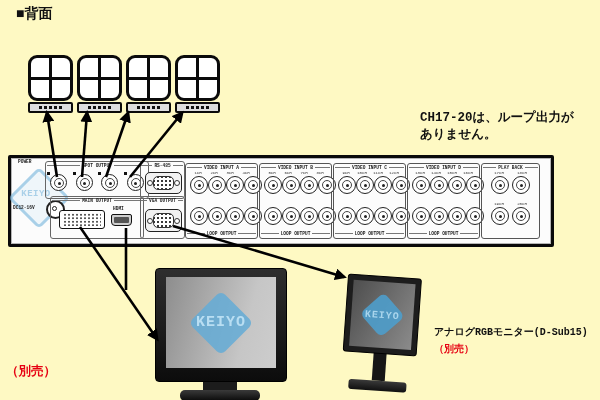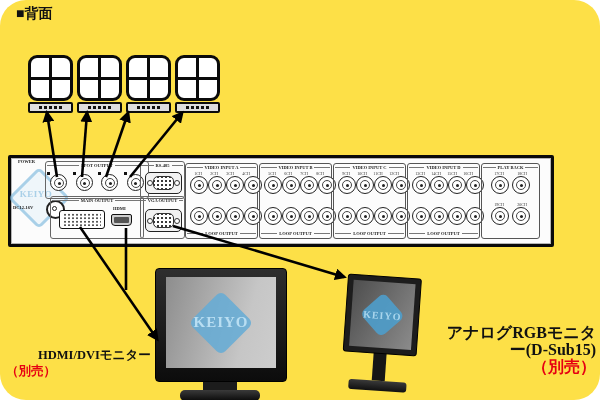--- a/index.html
+++ b/index.html
@@ -1,17 +1,17 @@
 <!DOCTYPE html>
 <html><head>
 <meta charset="utf-8">
 <style>
   html,body{margin:0;padding:0;background:#fff;}
-  #stage{position:relative;width:600px;height:400px;background:#fde047;overflow:hidden;
-         font-family:Liberation Serif, serif;color:#111;border-radius:26px;}
+  #stage{position:relative;width:600px;height:400px;background:#fef9c3;overflow:hidden;
+         font-family:Liberation Mono, monospace;color:#111;}
   .abs{position:absolute;}
 
   
   #title{left:16px;top:5px;font-size:14px;font-weight:700;}
   #spot-label{left:20px;top:29px;font-size:12.5px;font-weight:600;}
   #note{left:420px;top:110px;font-size:12.5px;font-weight:600;line-height:17px;z-index:4;}
 
   
   .spotmon{position:absolute;top:55px;width:45px;z-index:2;}
   .crt{height:40px;border:3px solid #0b0b0b;border-radius:9px;background:#fff;position:relative;}
@@ -92,21 +92,21 @@
   #mon1 .logo{width:60px;height:60px;}
   #mon1 .dia{width:46px;height:46px;background:#64acd6;opacity:.85;}
   #mon1 .txt{font-size:15px;color:#b9def2;}
   #mon2 .logo{width:42px;height:42px;}
   #mon2 .dia{width:32px;height:32px;background:#4e9dcb;opacity:.9;}
   #mon2 .txt{font-size:10px;color:#a9d5ec;}
 
   
   #lbl-hdmi{left:38px;top:347px;font-size:12.5px;font-weight:600;z-index:4;}
   #lbl-hdmi-note{left:6px;top:363px;font-size:12.5px;font-weight:700;z-index:4;}
-  #lbl-rgb{left:434px;top:324px;width:162px;text-align:right;font-size:16px;font-weight:600;line-height:17px;z-index:4;}
+  #lbl-rgb{left:434px;top:324px;width:162px;text-align:left;font-size:10px;font-weight:600;line-height:17px;z-index:4;}
   .red{color:#e60012;}
 
   
   #overlay{position:absolute;left:0;top:0;z-index:3;pointer-events:none;}
 </style>
 </head>
 <body>
 
 <div id="stage">
 
@@ -146,20 +146,24 @@
     <div class="crt"></div>
     <div class="strip">
         <i></i>
         <i></i>
         <i></i>
         <i></i>
         <i></i>
       </div>
   </div>
 
+  <div id="note" class="abs">
+    <div>CH17-20は、ループ出力が</div>
+    <div>ありません。</div>
+  </div>
 
   <div id="panel" class="abs">
 
     <div class="wm">
       <div class="dia"></div>
       <div class="txt">KEIYO</div>
     </div>
 
     <div class="tlabel" style="left:7px;top:1px">POWER</div>
     <div class="tlabel" style="left:2px;top:47px">DC12-16V</div>
@@ -335,21 +339,20 @@
         <div class="logo">
           <div class="dia"></div>
           <div class="txt">KEIYO</div>
         </div>
       </div>
     </div>
     <div class="neck"></div>
     <div class="base"></div>
   </div>
 
-  <div id="lbl-hdmi" class="abs">HDMI/DVIモニター</div>
   <div id="lbl-hdmi-note" class="abs red">（別売）</div>
   <div id="lbl-rgb" class="abs">
     <div>アナログRGBモニター(D-Sub15)</div>
     <div class="red">（別売）</div>
   </div>
 
   <svg id="overlay" width="600" height="400">
     <defs>
       <marker id="ah" viewBox="0 0 10 10" refX="7.5" refY="5" markerWidth="4.6" markerHeight="4.6" orient="auto-start-reverse">
         <path d="M0,0 L10,5 L0,10 z" fill="#000"></path>

